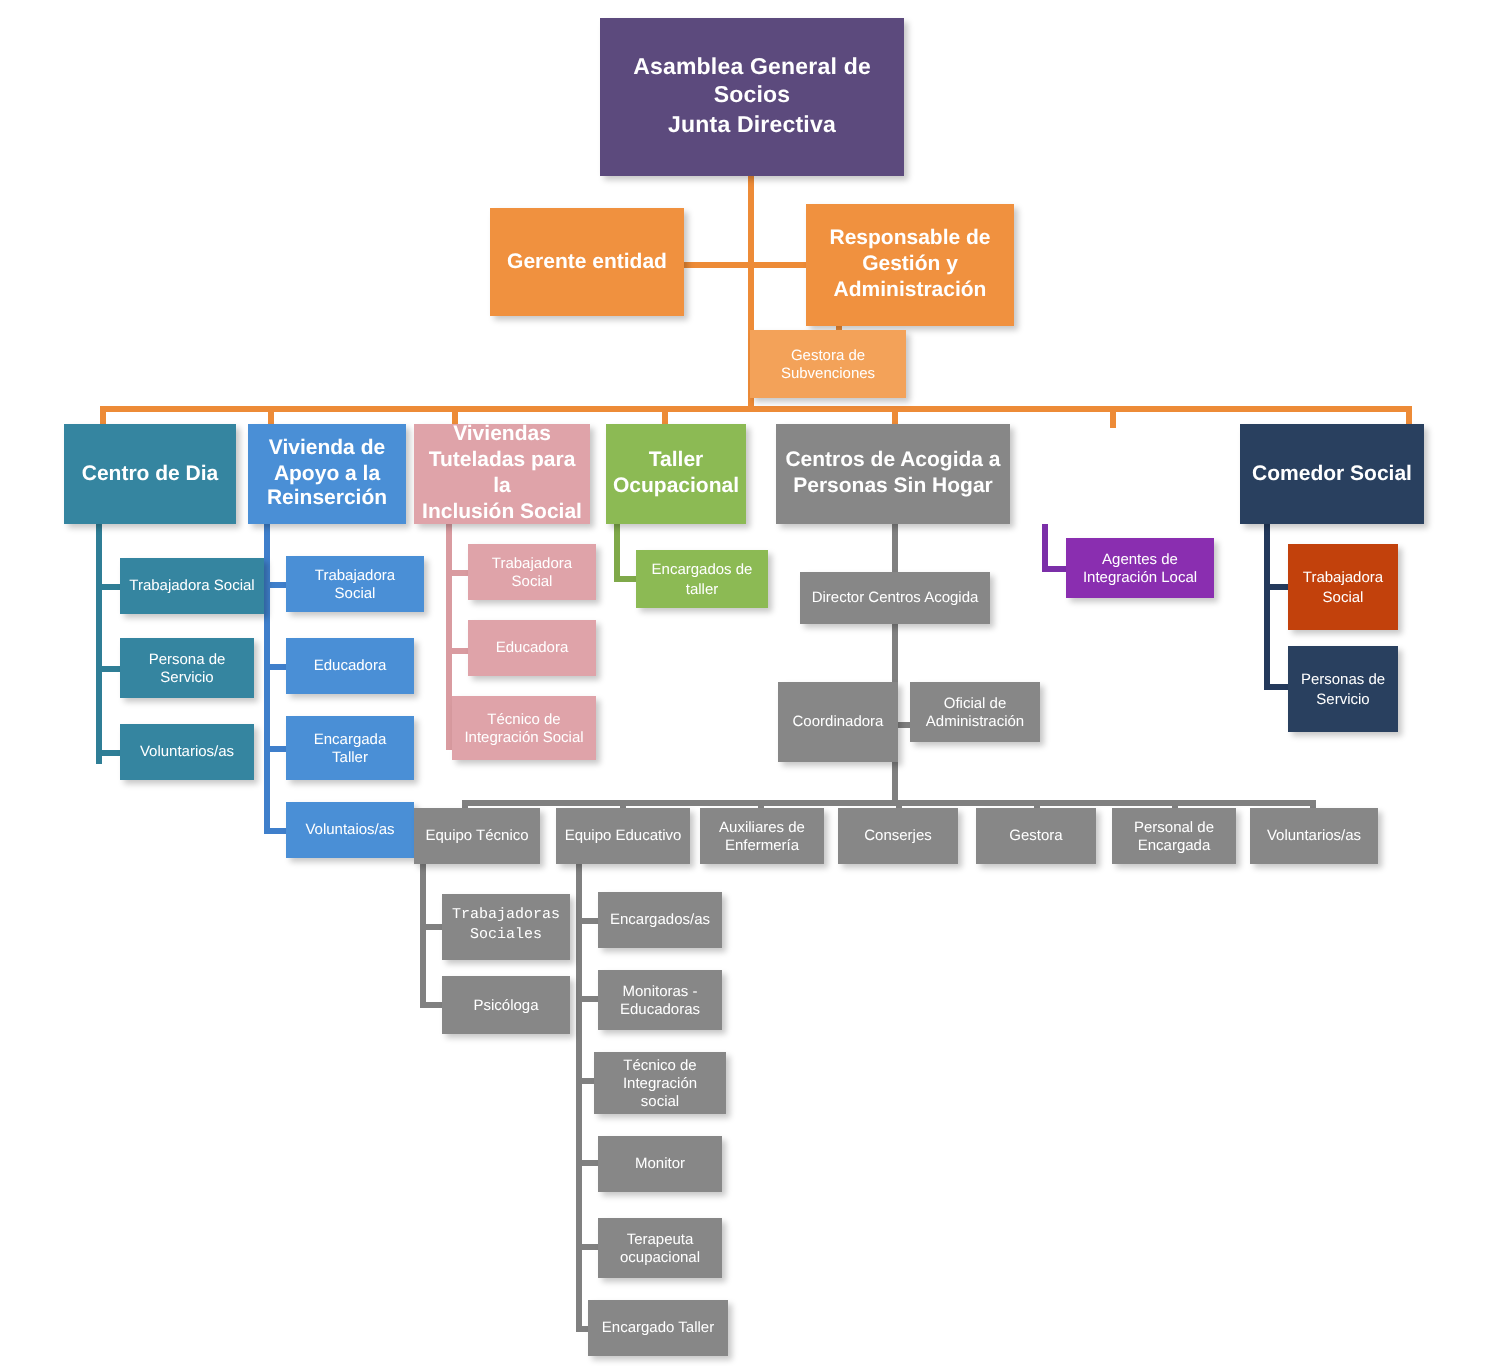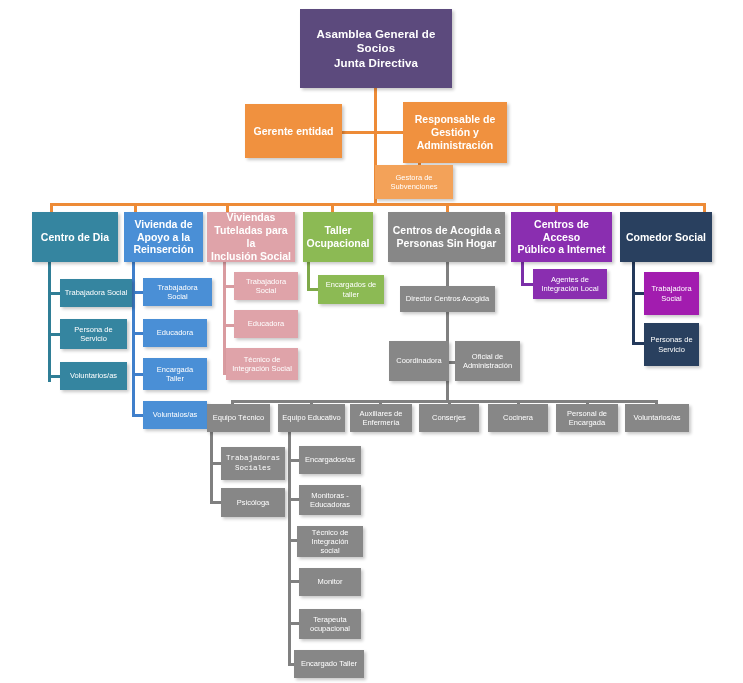--- a/index.html
+++ b/index.html
@@ -144,22 +144,20 @@
   <div class="node dept" style="left:207px; top:212px; width:88px; height:50px; background:#DFA3A9;">Viviendas
 Tuteladas para  la
 Inclusión Social</div>
 
   <div class="node dept" style="left:303px; top:212px; width:70px; height:50px; background:#8CBA54;">Taller
 Ocupacional</div>
 
   <div class="node dept" style="left:388px; top:212px; width:117px; height:50px; background:#878787;">Centros de Acogida a
 Personas Sin Hogar</div>
 
-  <div class="node dept" style="left:511px; top:212px; width:101px; height:50px; background:#8A2EB0;">Centros de Acceso
-Público a Internet</div>
 
   <div class="node dept" style="left:620px; top:212px; width:92px; height:50px; background:#29405F;">Comedor Social</div>
 
   <div class="node sub" style="left:60px; top:279px; width:72px; height:28px; background:#3585A0;">Trabajadora Social</div>
   <div class="node sub" style="left:60px; top:319px; width:67px; height:30px; background:#3585A0;">Persona de
 Servicio</div>
   <div class="node sub" style="left:60px; top:362px; width:67px; height:28px; background:#3585A0;">Voluntarios/as</div>
 
   <div class="node sub" style="left:143px; top:278px; width:69px; height:28px; background:#4A8FD6;">Trabajadora Social</div>
   <div class="node sub" style="left:143px; top:319px; width:64px; height:28px; background:#4A8FD6;">Educadora</div>
@@ -170,29 +168,29 @@
   <div class="node sub" style="left:234px; top:272px; width:64px; height:28px; background:#DFA3A9;">Trabajadora Social</div>
   <div class="node sub" style="left:234px; top:310px; width:64px; height:28px; background:#DFA3A9;">Educadora</div>
   <div class="node sub" style="left:226px; top:348px; width:72px; height:32px; background:#DFA3A9;">Técnico de
 Integración Social</div>
 
   <div class="node sub" style="left:318px; top:275px; width:66px; height:29px; background:#8CBA54;">Encargados de
 taller</div>
 
   <div class="node sub" style="left:400px; top:286px; width:95px; height:26px; background:#878787;">Director Centros Acogida</div>
   <div class="node sub" style="left:389px; top:341px; width:60px; height:40px; background:#878787;">Coordinadora</div>
-  <div class="node sub" style="left:455px; top:341px; width:65px; height:40px; background:#878787;">Oficial de
+  <div class="node sub" style="left:455px; top:341px; width:65px; height:30px; background:#878787;">Oficial de
 Administración</div>
 
   <div class="node sub" style="left:207px; top:404px; width:63px; height:28px; background:#878787;">Equipo Técnico</div>
   <div class="node sub" style="left:278px; top:404px; width:67px; height:28px; background:#878787;">Equipo Educativo</div>
   <div class="node sub" style="left:350px; top:404px; width:62px; height:28px; background:#878787;">Auxiliares de
 Enfermería</div>
   <div class="node sub" style="left:419px; top:404px; width:60px; height:28px; background:#878787;">Conserjes</div>
-  <div class="node sub" style="left:488px; top:404px; width:60px; height:28px; background:#878787;">Cocinera</div>
+  <div class="node sub" style="left:488px; top:404px; width:60px; height:28px; background:#878787;">Gestora</div>
   <div class="node sub" style="left:556px; top:404px; width:62px; height:28px; background:#878787;">Personal de
 Encargada</div>
   <div class="node sub" style="left:625px; top:404px; width:64px; height:28px; background:#878787;">Voluntarios/as</div>
 
   <div class="node sub" style="left:221px; top:447px; width:64px; height:33px; background:#878787;font-family:Liberation Mono, monospace;">Trabajadoras
 Sociales</div>
   <div class="node sub" style="left:221px; top:488px; width:64px; height:29px; background:#878787;">Psicóloga</div>
 
   <div class="node sub" style="left:299px; top:446px; width:62px; height:28px; background:#878787;">Encargados/as</div>
   <div class="node sub" style="left:299px; top:485px; width:62px; height:30px; background:#878787;">Monitoras -
@@ -200,18 +198,18 @@
   <div class="node sub" style="left:297px; top:526px; width:66px; height:31px; background:#878787;">Técnico de
 Integración social</div>
   <div class="node sub" style="left:299px; top:568px; width:62px; height:28px; background:#878787;">Monitor</div>
   <div class="node sub" style="left:299px; top:609px; width:62px; height:30px; background:#878787;">Terapeuta
 ocupacional</div>
   <div class="node sub" style="left:294px; top:650px; width:70px; height:28px; background:#878787;">Encargado Taller</div>
 
   <div class="node sub" style="left:533px; top:269px; width:74px; height:30px; background:#8A2EB0;">Agentes de
 Integración Local</div>
 
-  <div class="node sub" style="left:644px; top:272px; width:55px; height:43px; background:#a21caf;">Trabajadora
+  <div class="node sub" style="left:644px; top:272px; width:55px; height:43px; background:#c2410c;">Trabajadora
 Social</div>
   <div class="node sub" style="left:644px; top:323px; width:55px; height:43px; background:#29405F;">Personas de
 Servicio</div>
 
 </div>
 
 </body></html>

